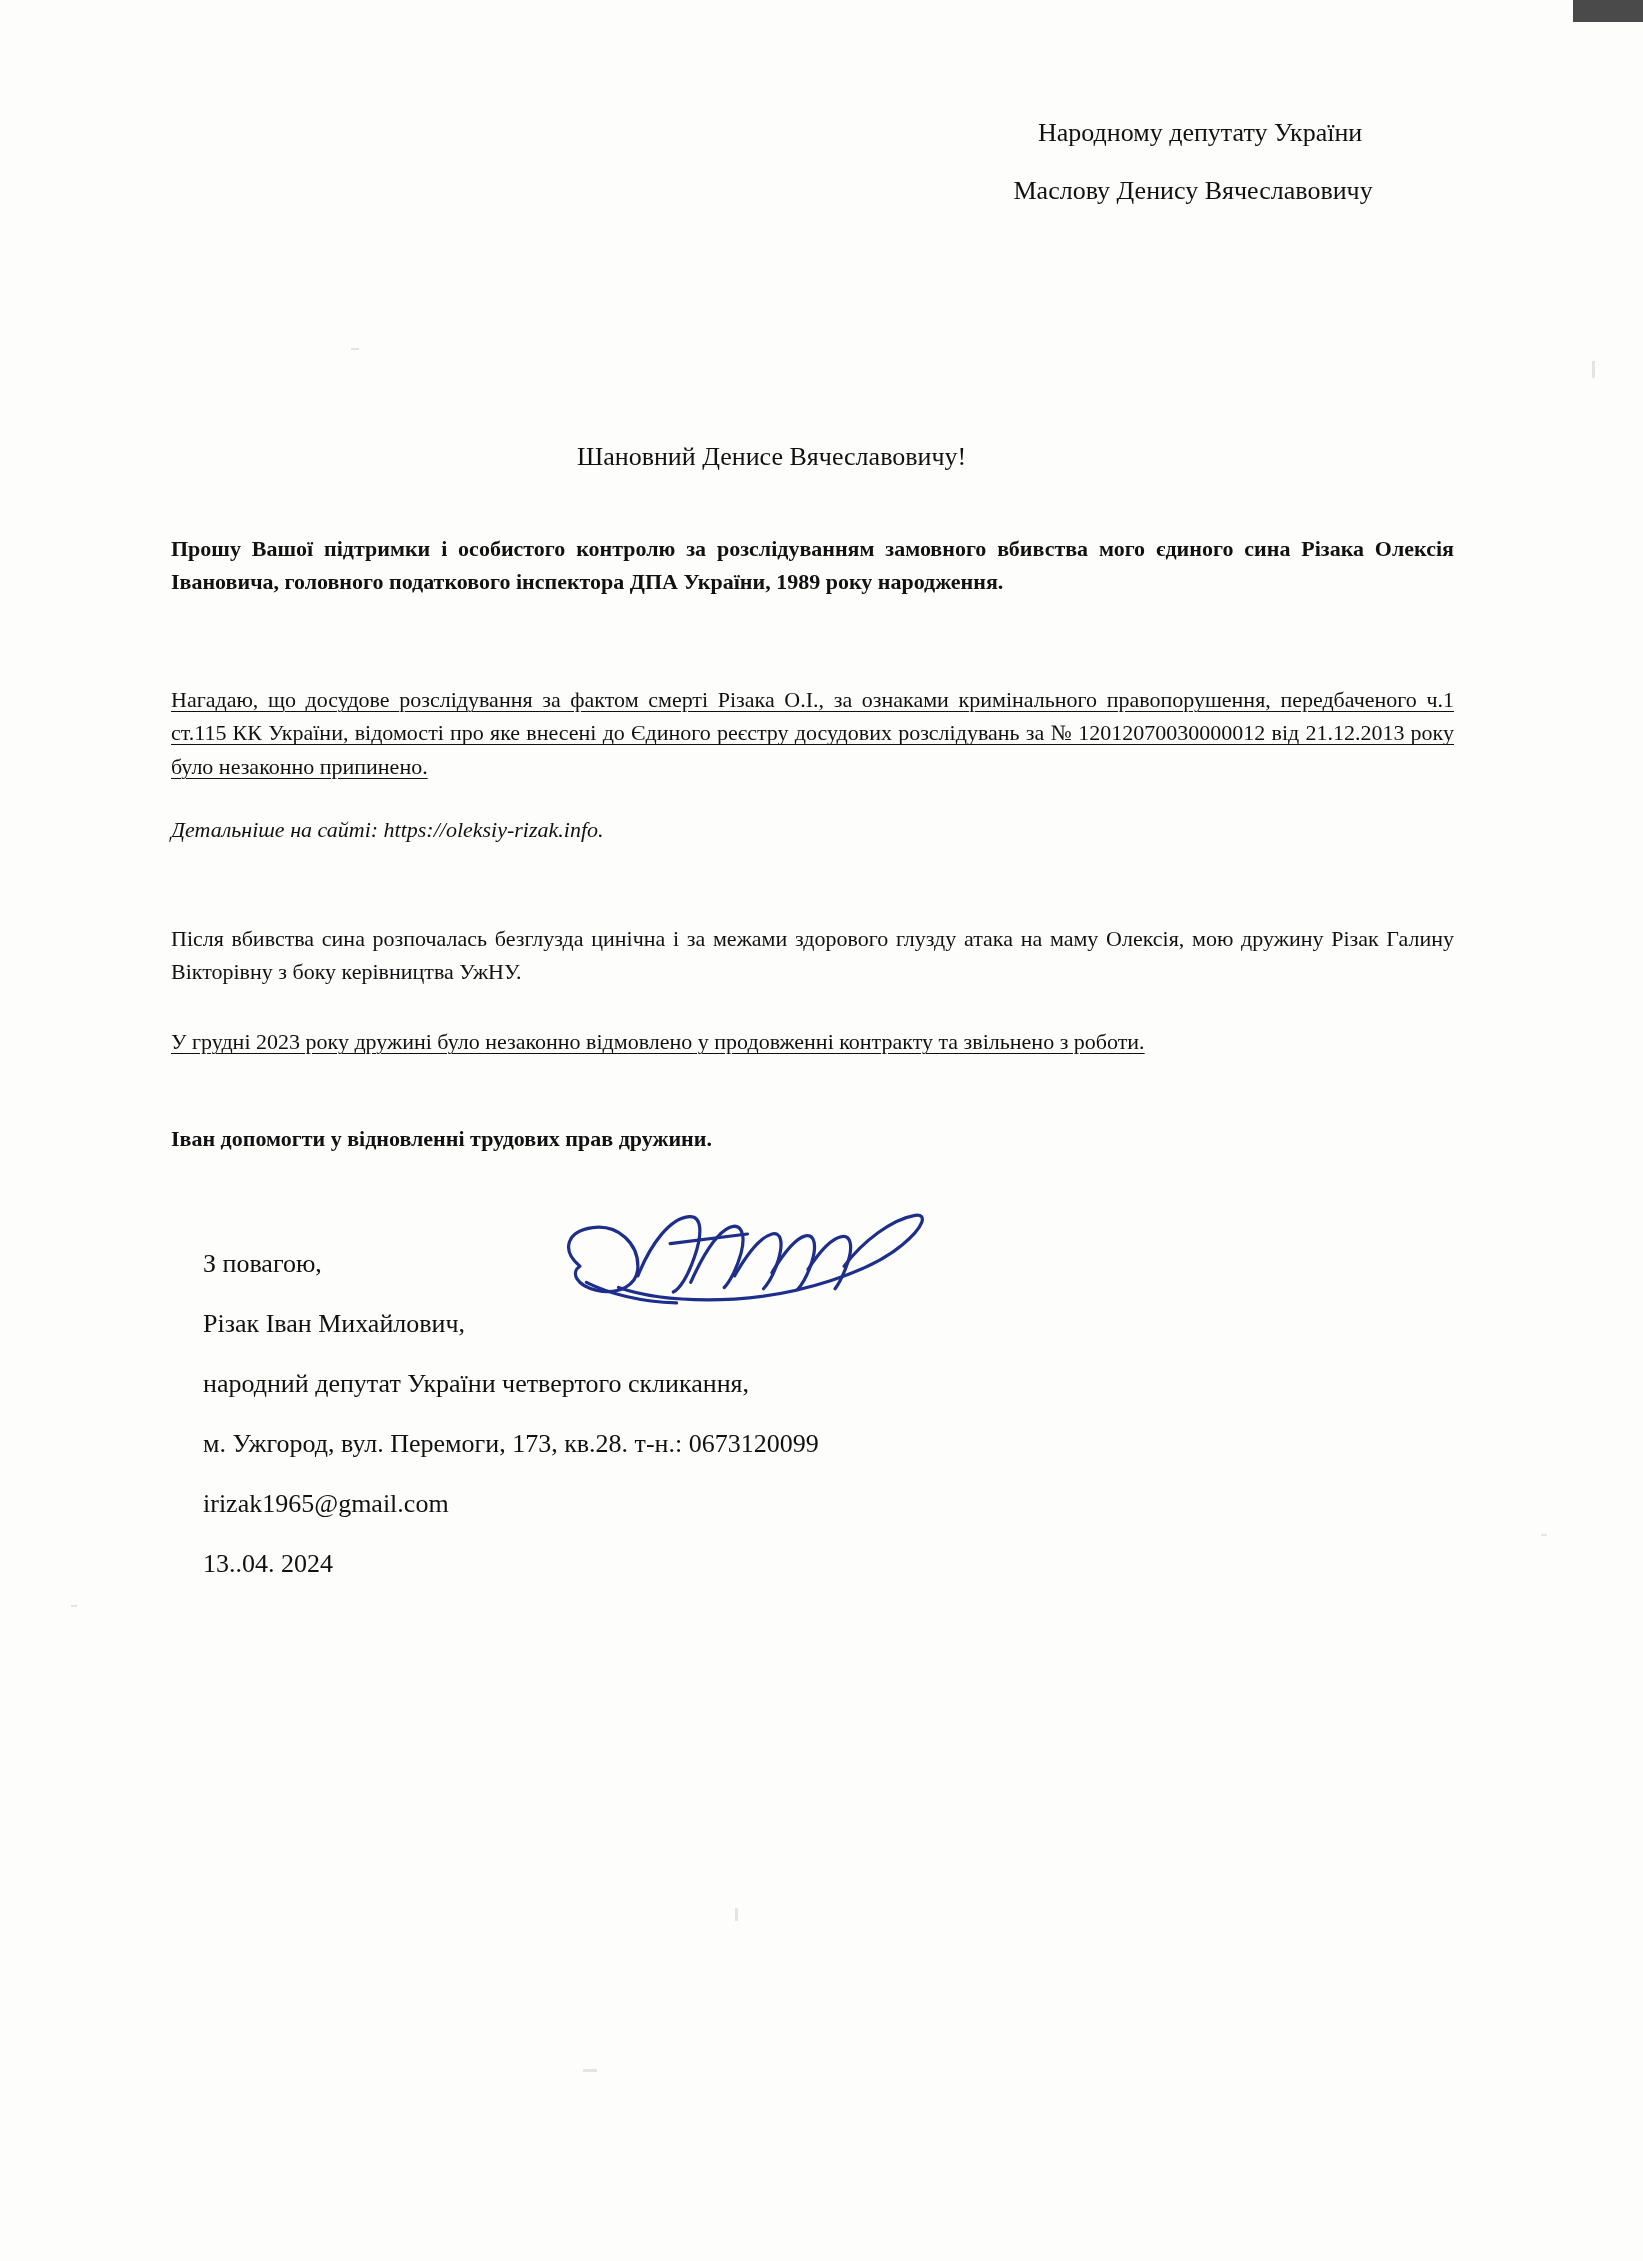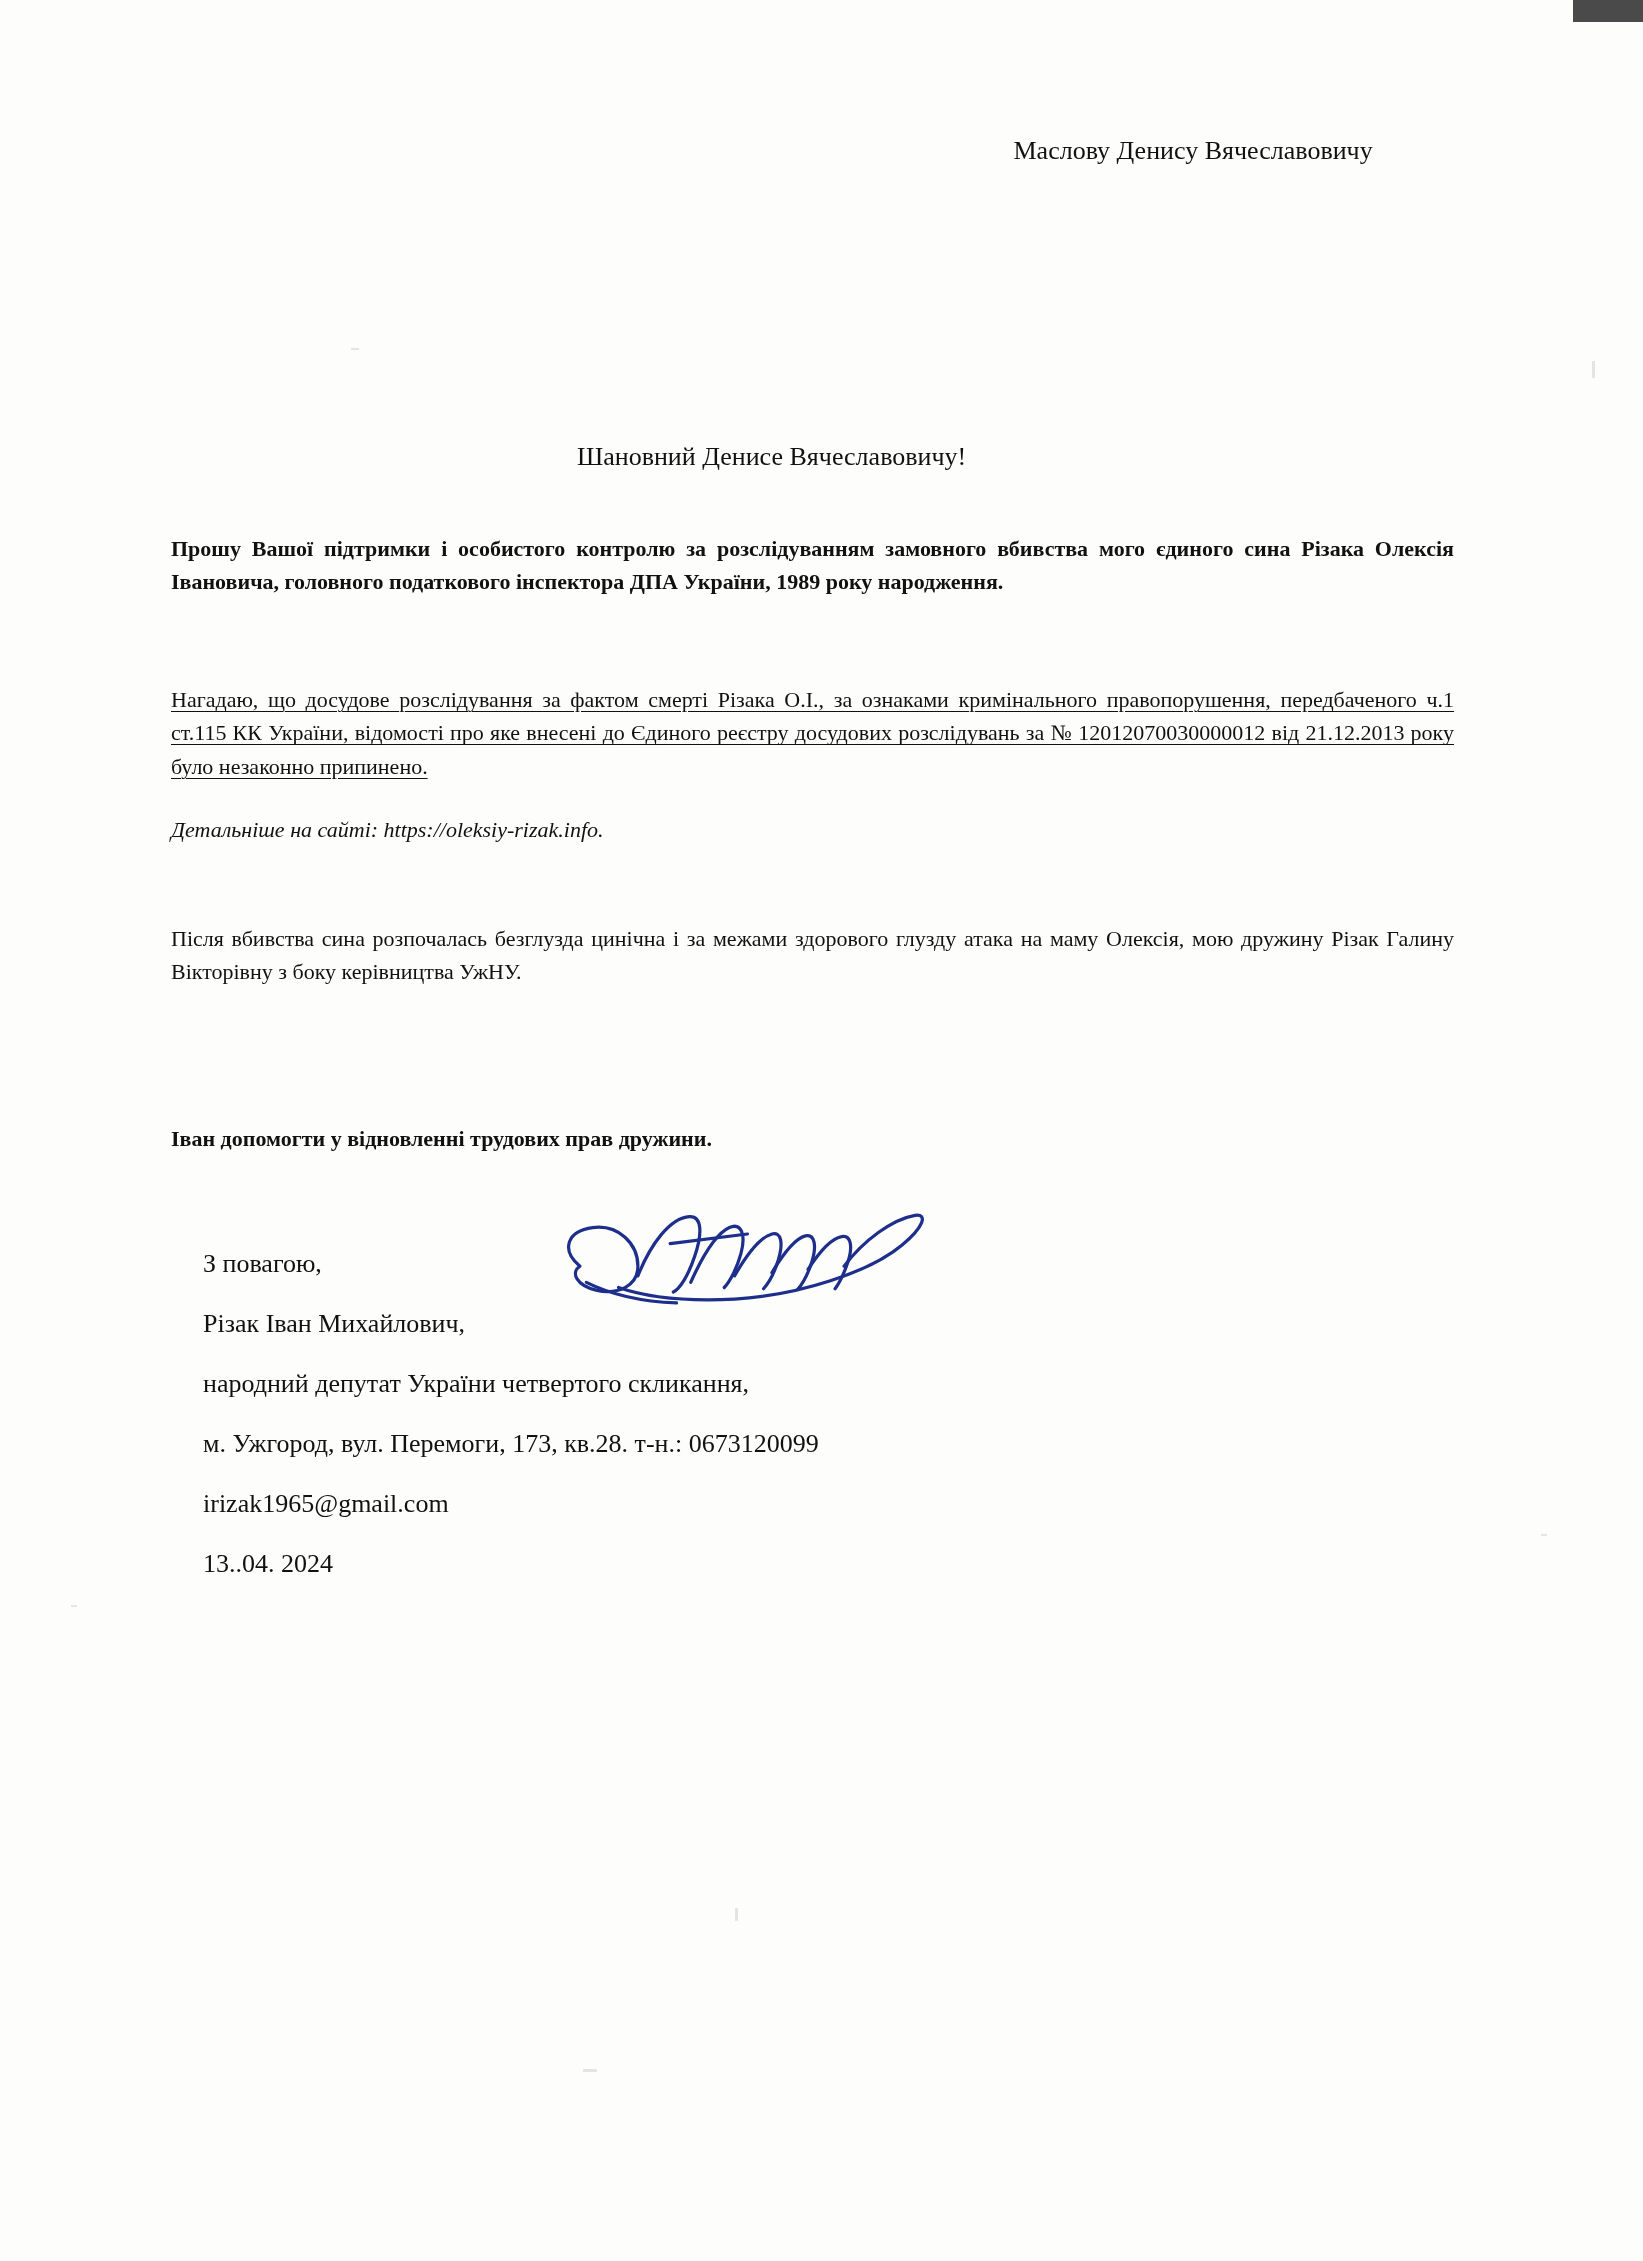--- a/index.html
+++ b/index.html
@@ -106,20 +106,21 @@
   <span class="scan-speck" style="top:348px;left:351px;width:7.7px;height:1.9px;"></span>
   <span class="scan-speck" style="top:361px;left:1592px;width:2.6px;height:17px;"></span>
   <span class="scan-speck" style="top:1534px;left:1541px;width:6.4px;height:1.9px;"></span>
   <span class="scan-speck" style="top:1605px;left:71px;width:6.4px;height:1.9px;"></span>
   <span class="scan-speck" style="top:1908px;left:735px;width:2.6px;height:13px;"></span>
   <span class="scan-speck" style="top:2069px;left:583px;width:14px;height:2.6px;"></span>
 
   <div class="doc">
 
     <div class="addressee">
+      <div>Народному депутату України</div>
       <div class="line2">Маслову Денису Вячеславовичу</div>
     </div>
 
     <div class="salutation">Шановний Денисе Вячеславовичу!</div>
 
     <div class="body-block p1">
       <p class="para bold">Прошу Вашої підтримки і особистого контролю за розслідуванням замовного вбивства мого єдиного сина Різака Олексія Івановича, головного податкового інспектора ДПА України, 1989 року народження.</p>
     </div>
 
     <div class="body-block p2">
@@ -127,20 +128,23 @@
     </div>
 
     <div class="body-block p3">
       <p class="para">Детальніше на сайті: https://oleksiy-rizak.info.</p>
     </div>
 
     <div class="body-block p4">
       <p class="para">Після вбивства сина розпочалась безглузда цинічна і за межами здорового глузду атака на маму Олексія, мою дружину Різак Галину Вікторівну з боку керівництва УжНУ.</p>
     </div>
 
+    <div class="body-block p5">
+      <p class="para underline">У грудні 2023 року дружині було незаконно відмовлено у продовженні контракту та звільнено з роботи.</p>
+    </div>
 
     <div class="body-block p6">
       <p class="para bold">Іван допомогти у відновленні трудових прав дружини.</p>
     </div>
 
     <div class="closing" style="top:1251px;">
       <div class="cl-line">З повагою,</div>
       <div class="cl-line">Різак Іван Михайлович,</div>
       <div class="cl-line">народний депутат України четвертого скликання,</div>
       <div class="cl-line">м. Ужгород, вул. Перемоги, 173, кв.28. т-н.: 0673120099</div>

